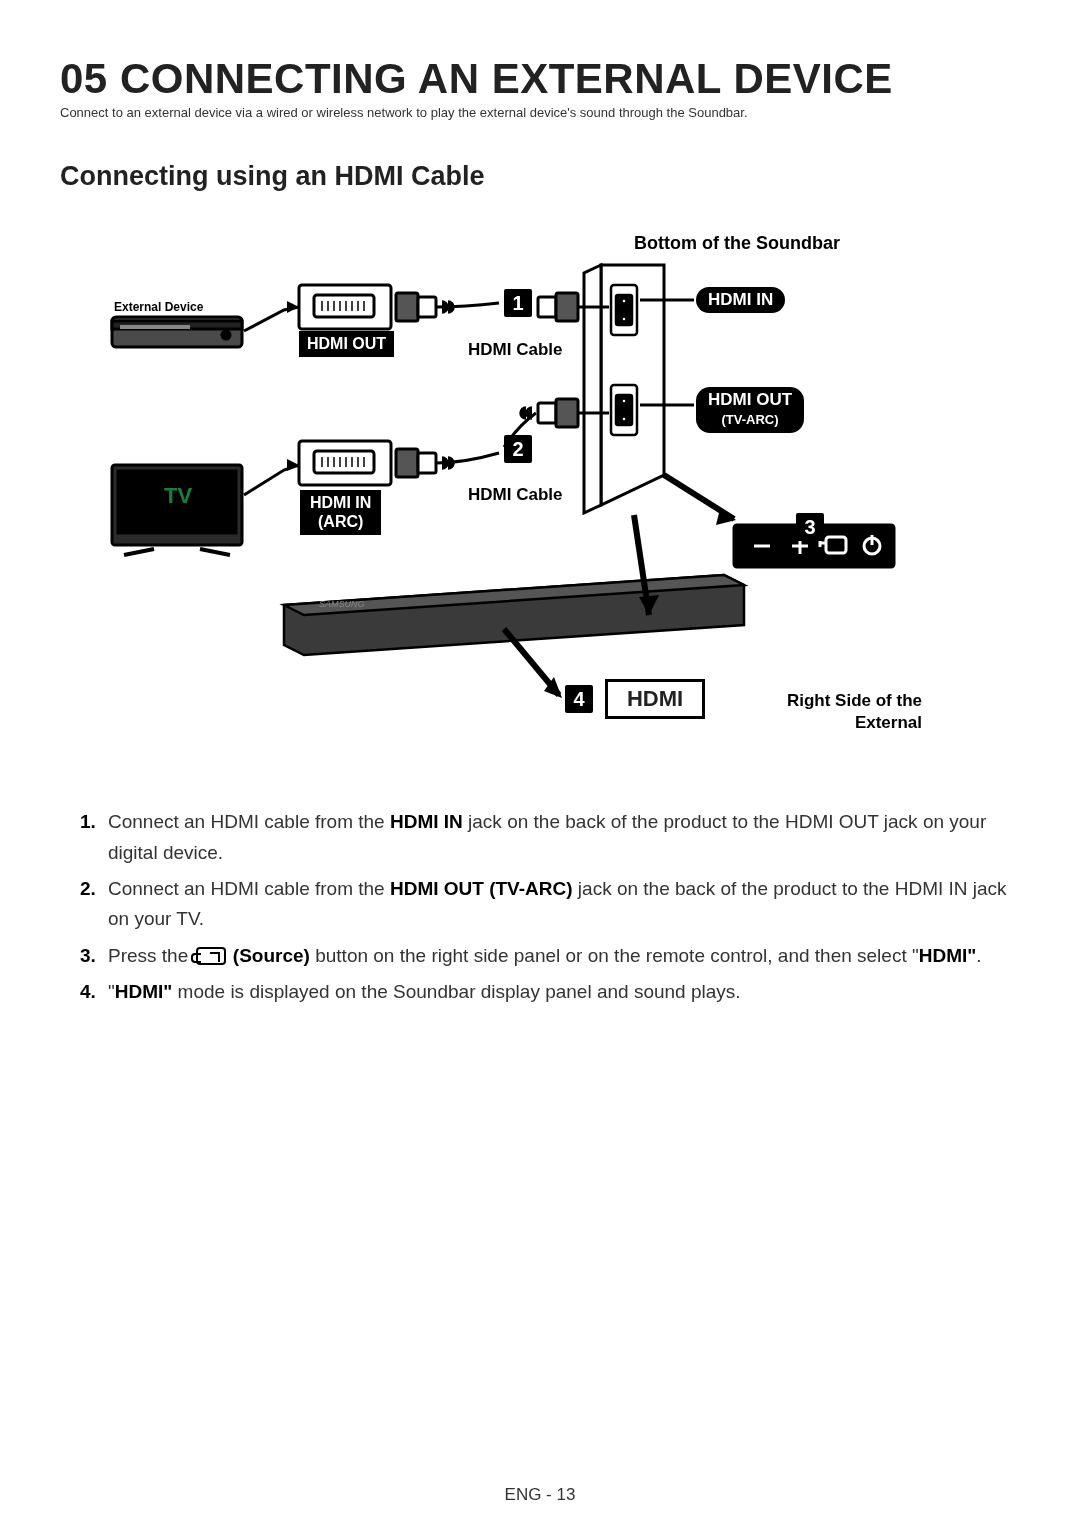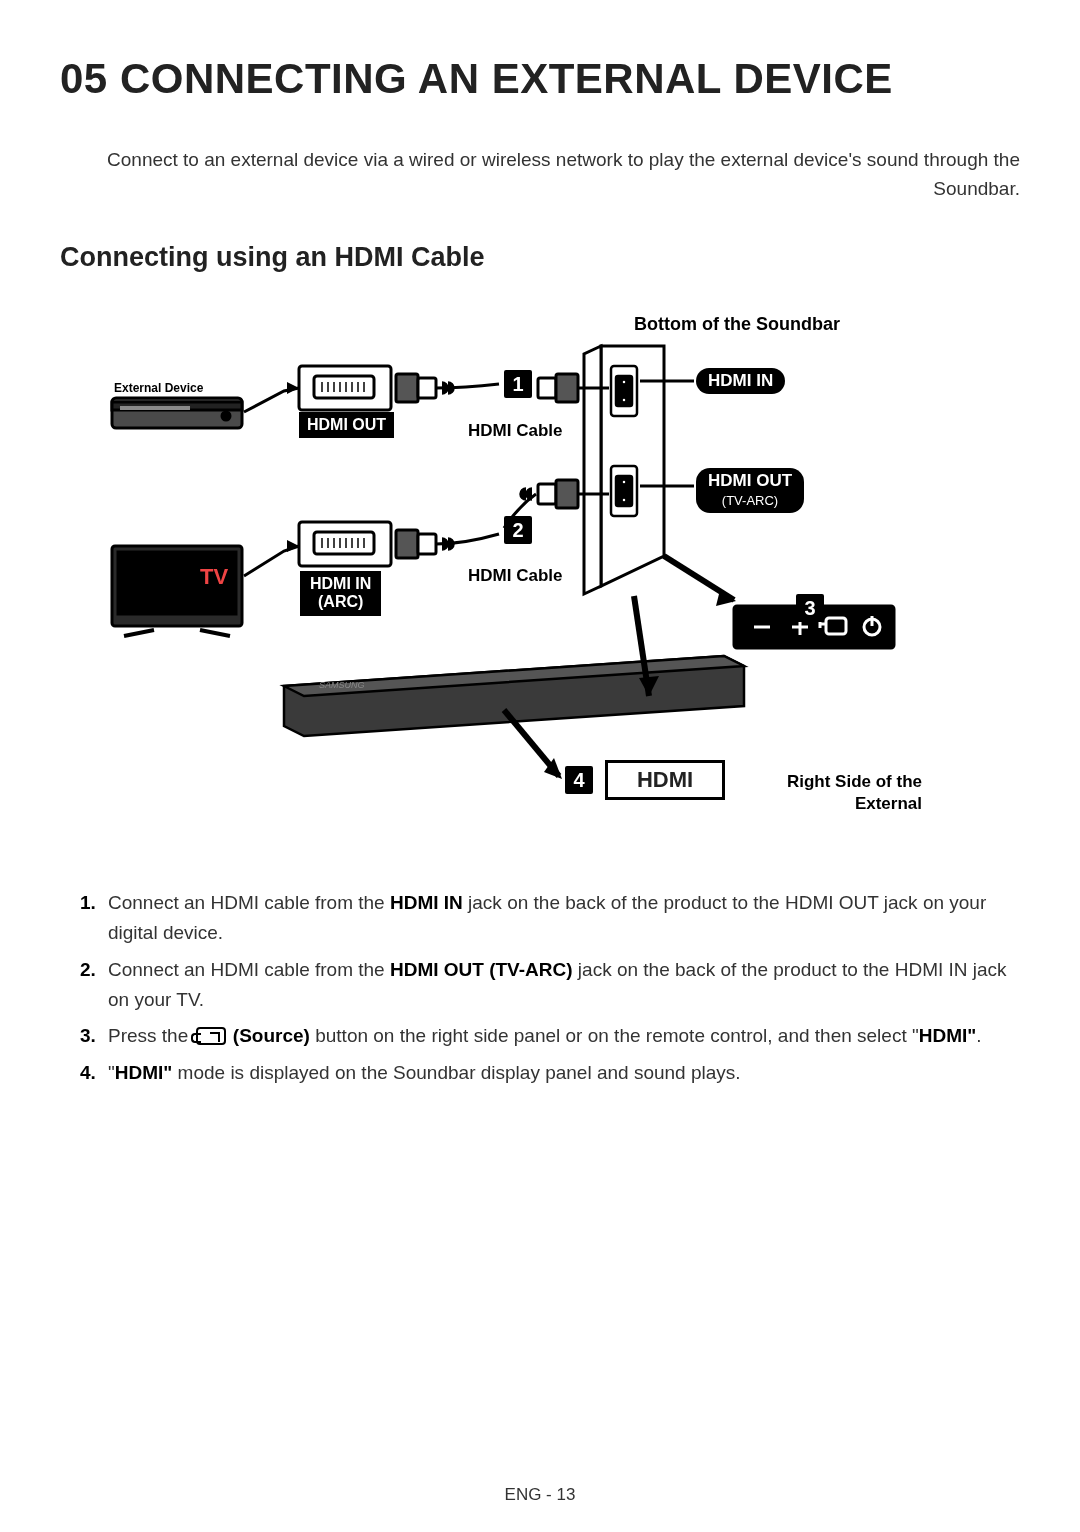--- a/index.html
+++ b/index.html
@@ -9,28 +9,26 @@
     background: #fff;
     color: #222;
     font-family: Arial, Helvetica, sans-serif;
     padding: 55px 60px 30px 60px;
     position: relative;
   }
   h1 {
     font-size: 42px;
     font-weight: 800;
     letter-spacing: 0.5px;
-    margin-bottom: 42px;
   }
   .intro {
-    font-size: 19px;
+    font-size: 13px;
     line-height: 1.55;
     color: #333;
     margin-bottom: 38px;
-    text-align: right;
   }
   h2 {
     font-size: 27px;
     font-weight: 800;
     margin-bottom: 33px;
   }
   .diagram {
     position: relative;
     width: 872px;
     height: 560px;
@@ -40,53 +38,53 @@
   .lbl {
     position: absolute;
     font-weight: 700;
     color: #000;
     text-align: center;
   }
   .lbl-bottom { top: 8px; left: 530px; font-size: 18px; }
   .lbl-extdev { top: 75px; left: 10px; font-size: 12px; }
   .lbl-hdmicable1 { top: 115px; left: 364px; font-size: 17px; }
   .lbl-hdmicable2 { top: 260px; left: 364px; font-size: 17px; }
-  .lbl-tv { top: 258px; left: 60px; font-size: 22px; color:#ef4444;margin-left:36px; }
+  .lbl-tv { top: 258px; left: 60px; font-size: 22px; color:#15803d; }
   .lbl-rightside { top: 465px; left: 648px; font-size: 17px; text-align:right; width:170px; line-height:1.3; }
   .port-label {
     position: absolute;
     background: #000;
     color: #fff;
     font-weight: 700;
     border-radius: 14px;
     padding: 3px 12px;
     font-size: 17px;
     white-space: nowrap;
     text-align: center;
   }
   .port-hdmiout-ext { top: 106px; left: 195px; border-radius: 0; padding: 4px 8px; font-size: 16px; }
   .port-hdmiin-sb { top: 62px; left: 592px; }
   .port-hdmiout-sb { top: 162px; left: 592px; line-height:1.1; padding:4px 12px; }
-  .port-hdmiout-sb .sub { font-size:13px; font-weight:400; }
+  .port-hdmiout-sb .sub { font-size:13px; font-weight:700; }
   .port-hdmiin-tv { top: 265px; left: 196px; border-radius:0; padding:4px 10px; font-size:16px; text-align:center; line-height:1.15; }
   .num-badge {
     position: absolute;
     width: 28px; height: 28px;
     background:#000; color:#fff;
     font-weight:800; font-size:20px;
     text-align:center; line-height:28px;
     border-radius:2px;
   }
   .nb1 { top: 64px; left: 400px; }
   .nb2 { top: 210px; left: 400px; }
   .nb3 { top: 288px; left: 692px; }
   .nb4 { top: 460px; left: 461px; }
   .hdmi-display {
     position:absolute; top:454px; left:501px;
-    width:120px; height:40px;
+    width:100px; height:40px;
     border:3px solid #000;
     font-weight:800; font-size:22px;
     text-align:center; line-height:34px;
     background:#fff;
   }
   .steps {
     list-style: none;
     counter-reset: step;
     padding-left: 28px;
     font-size: 19px;

